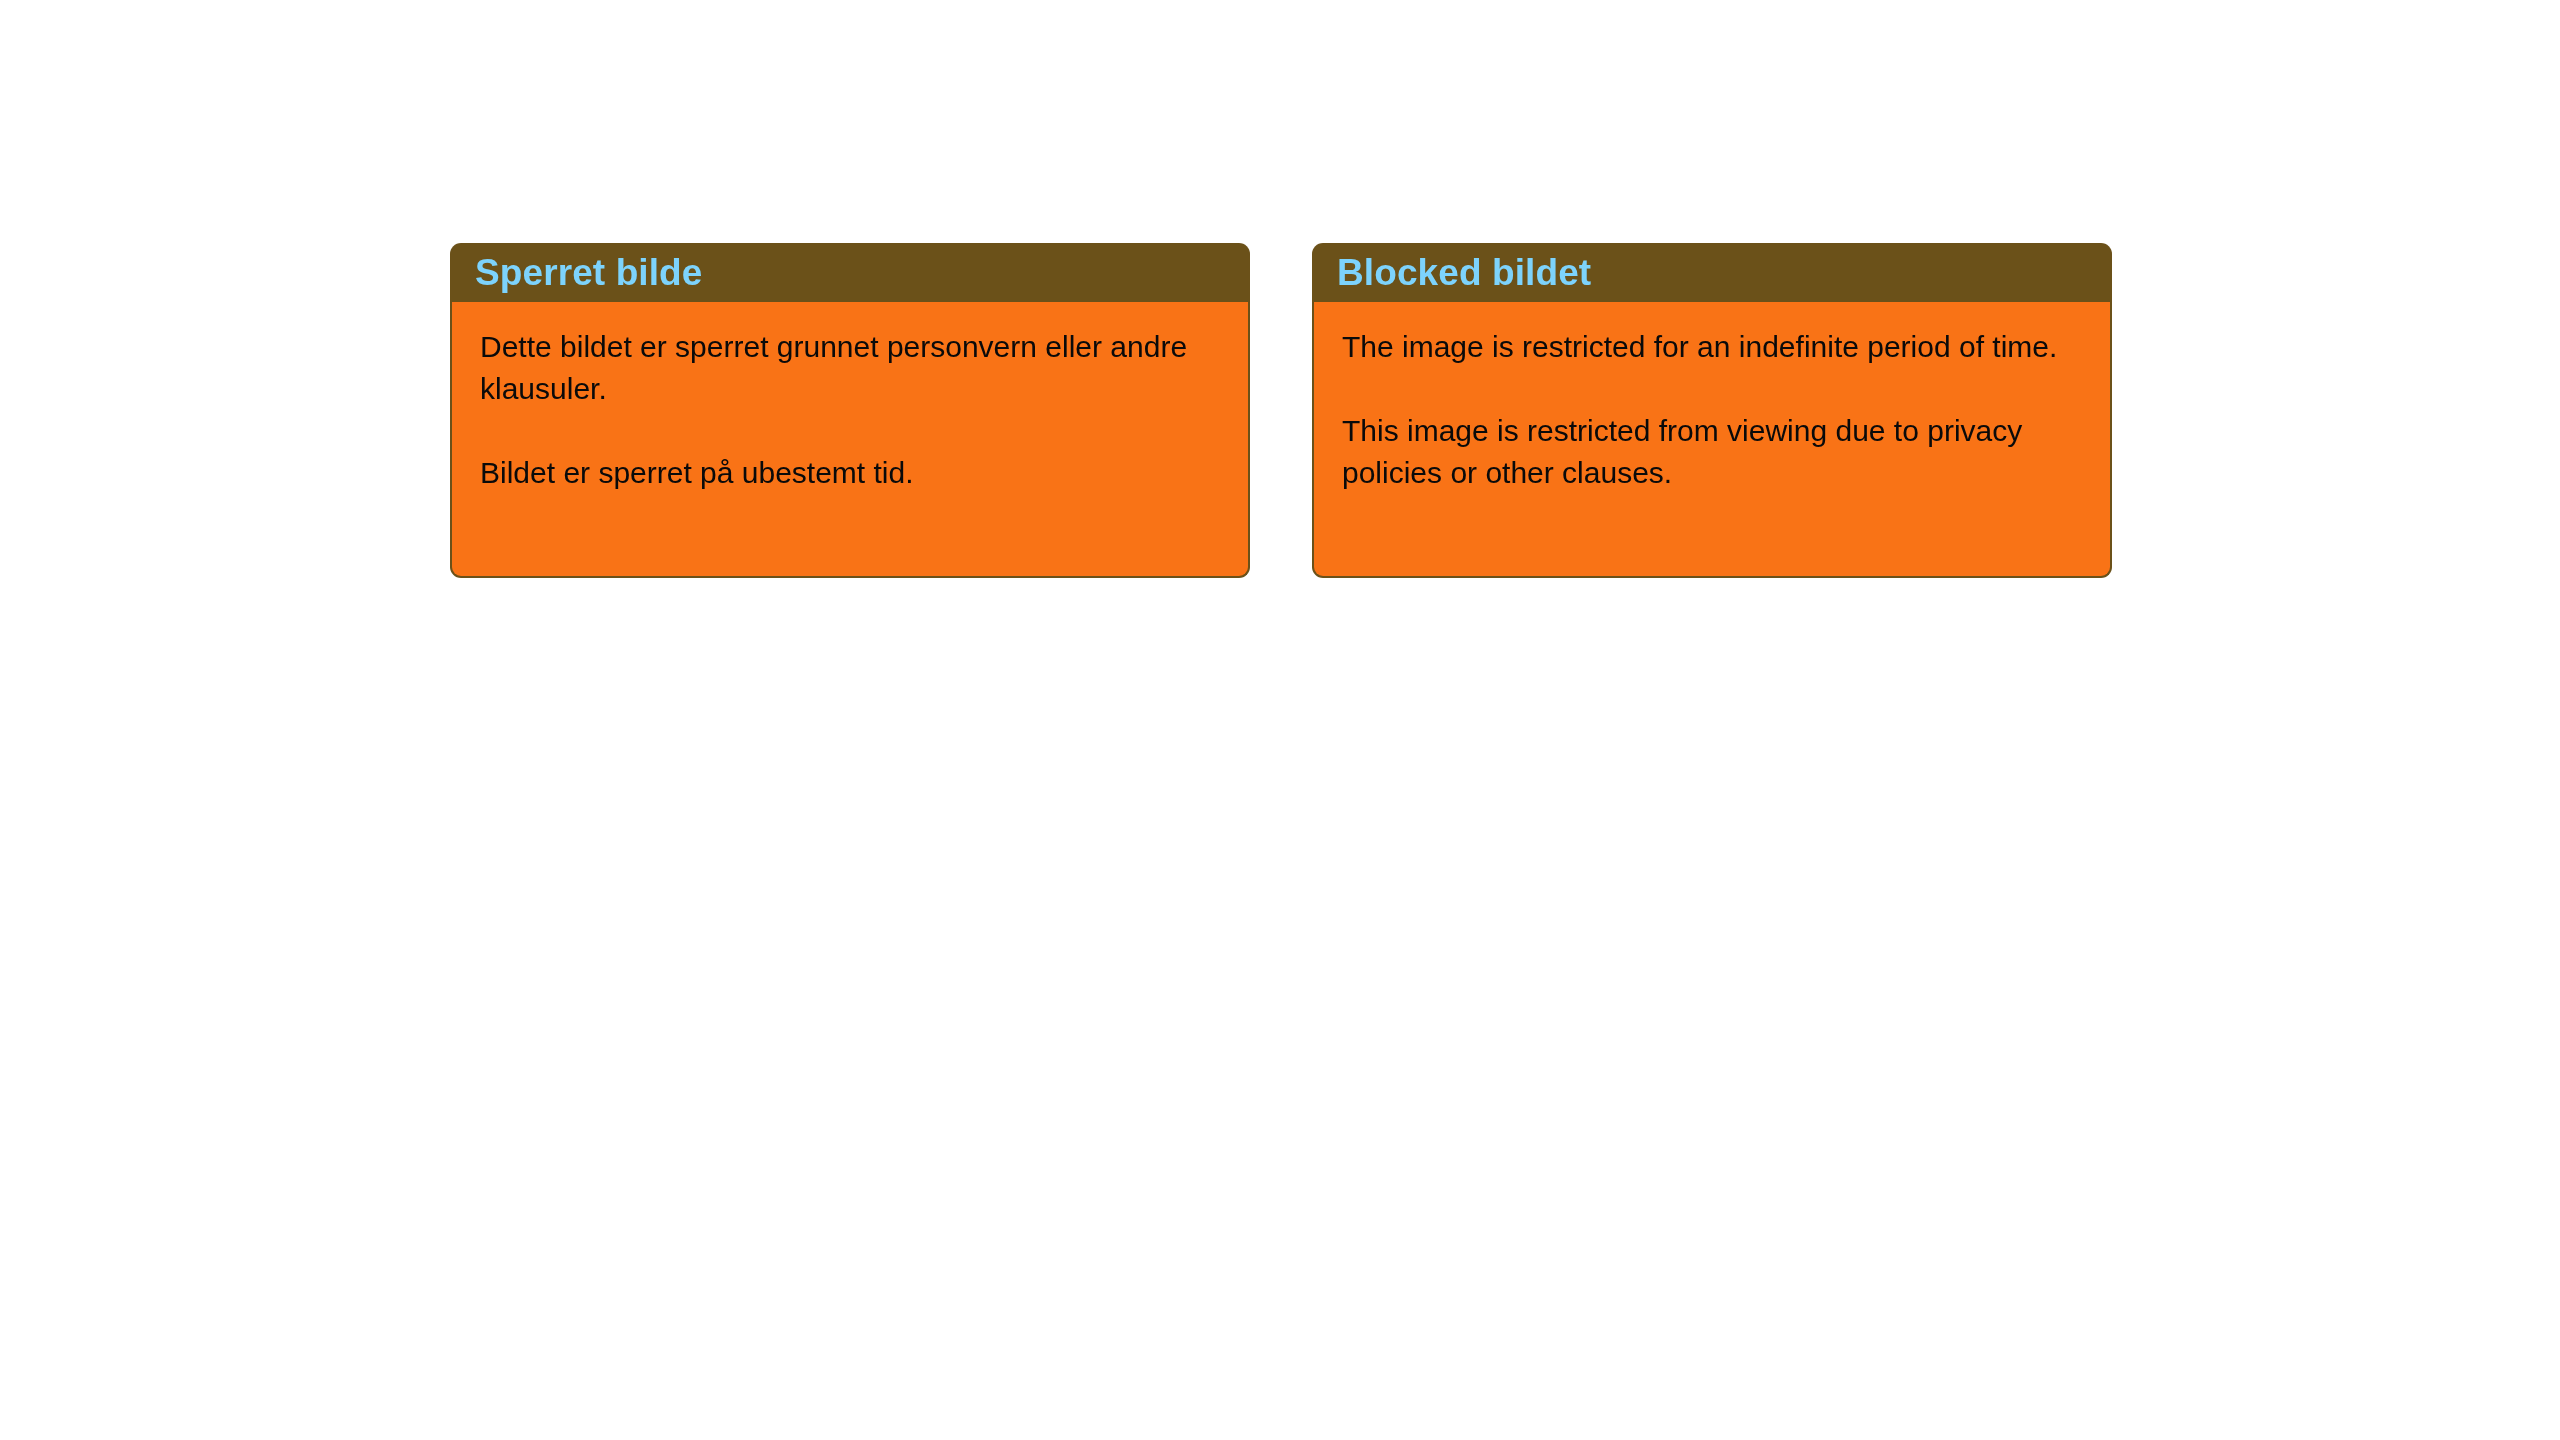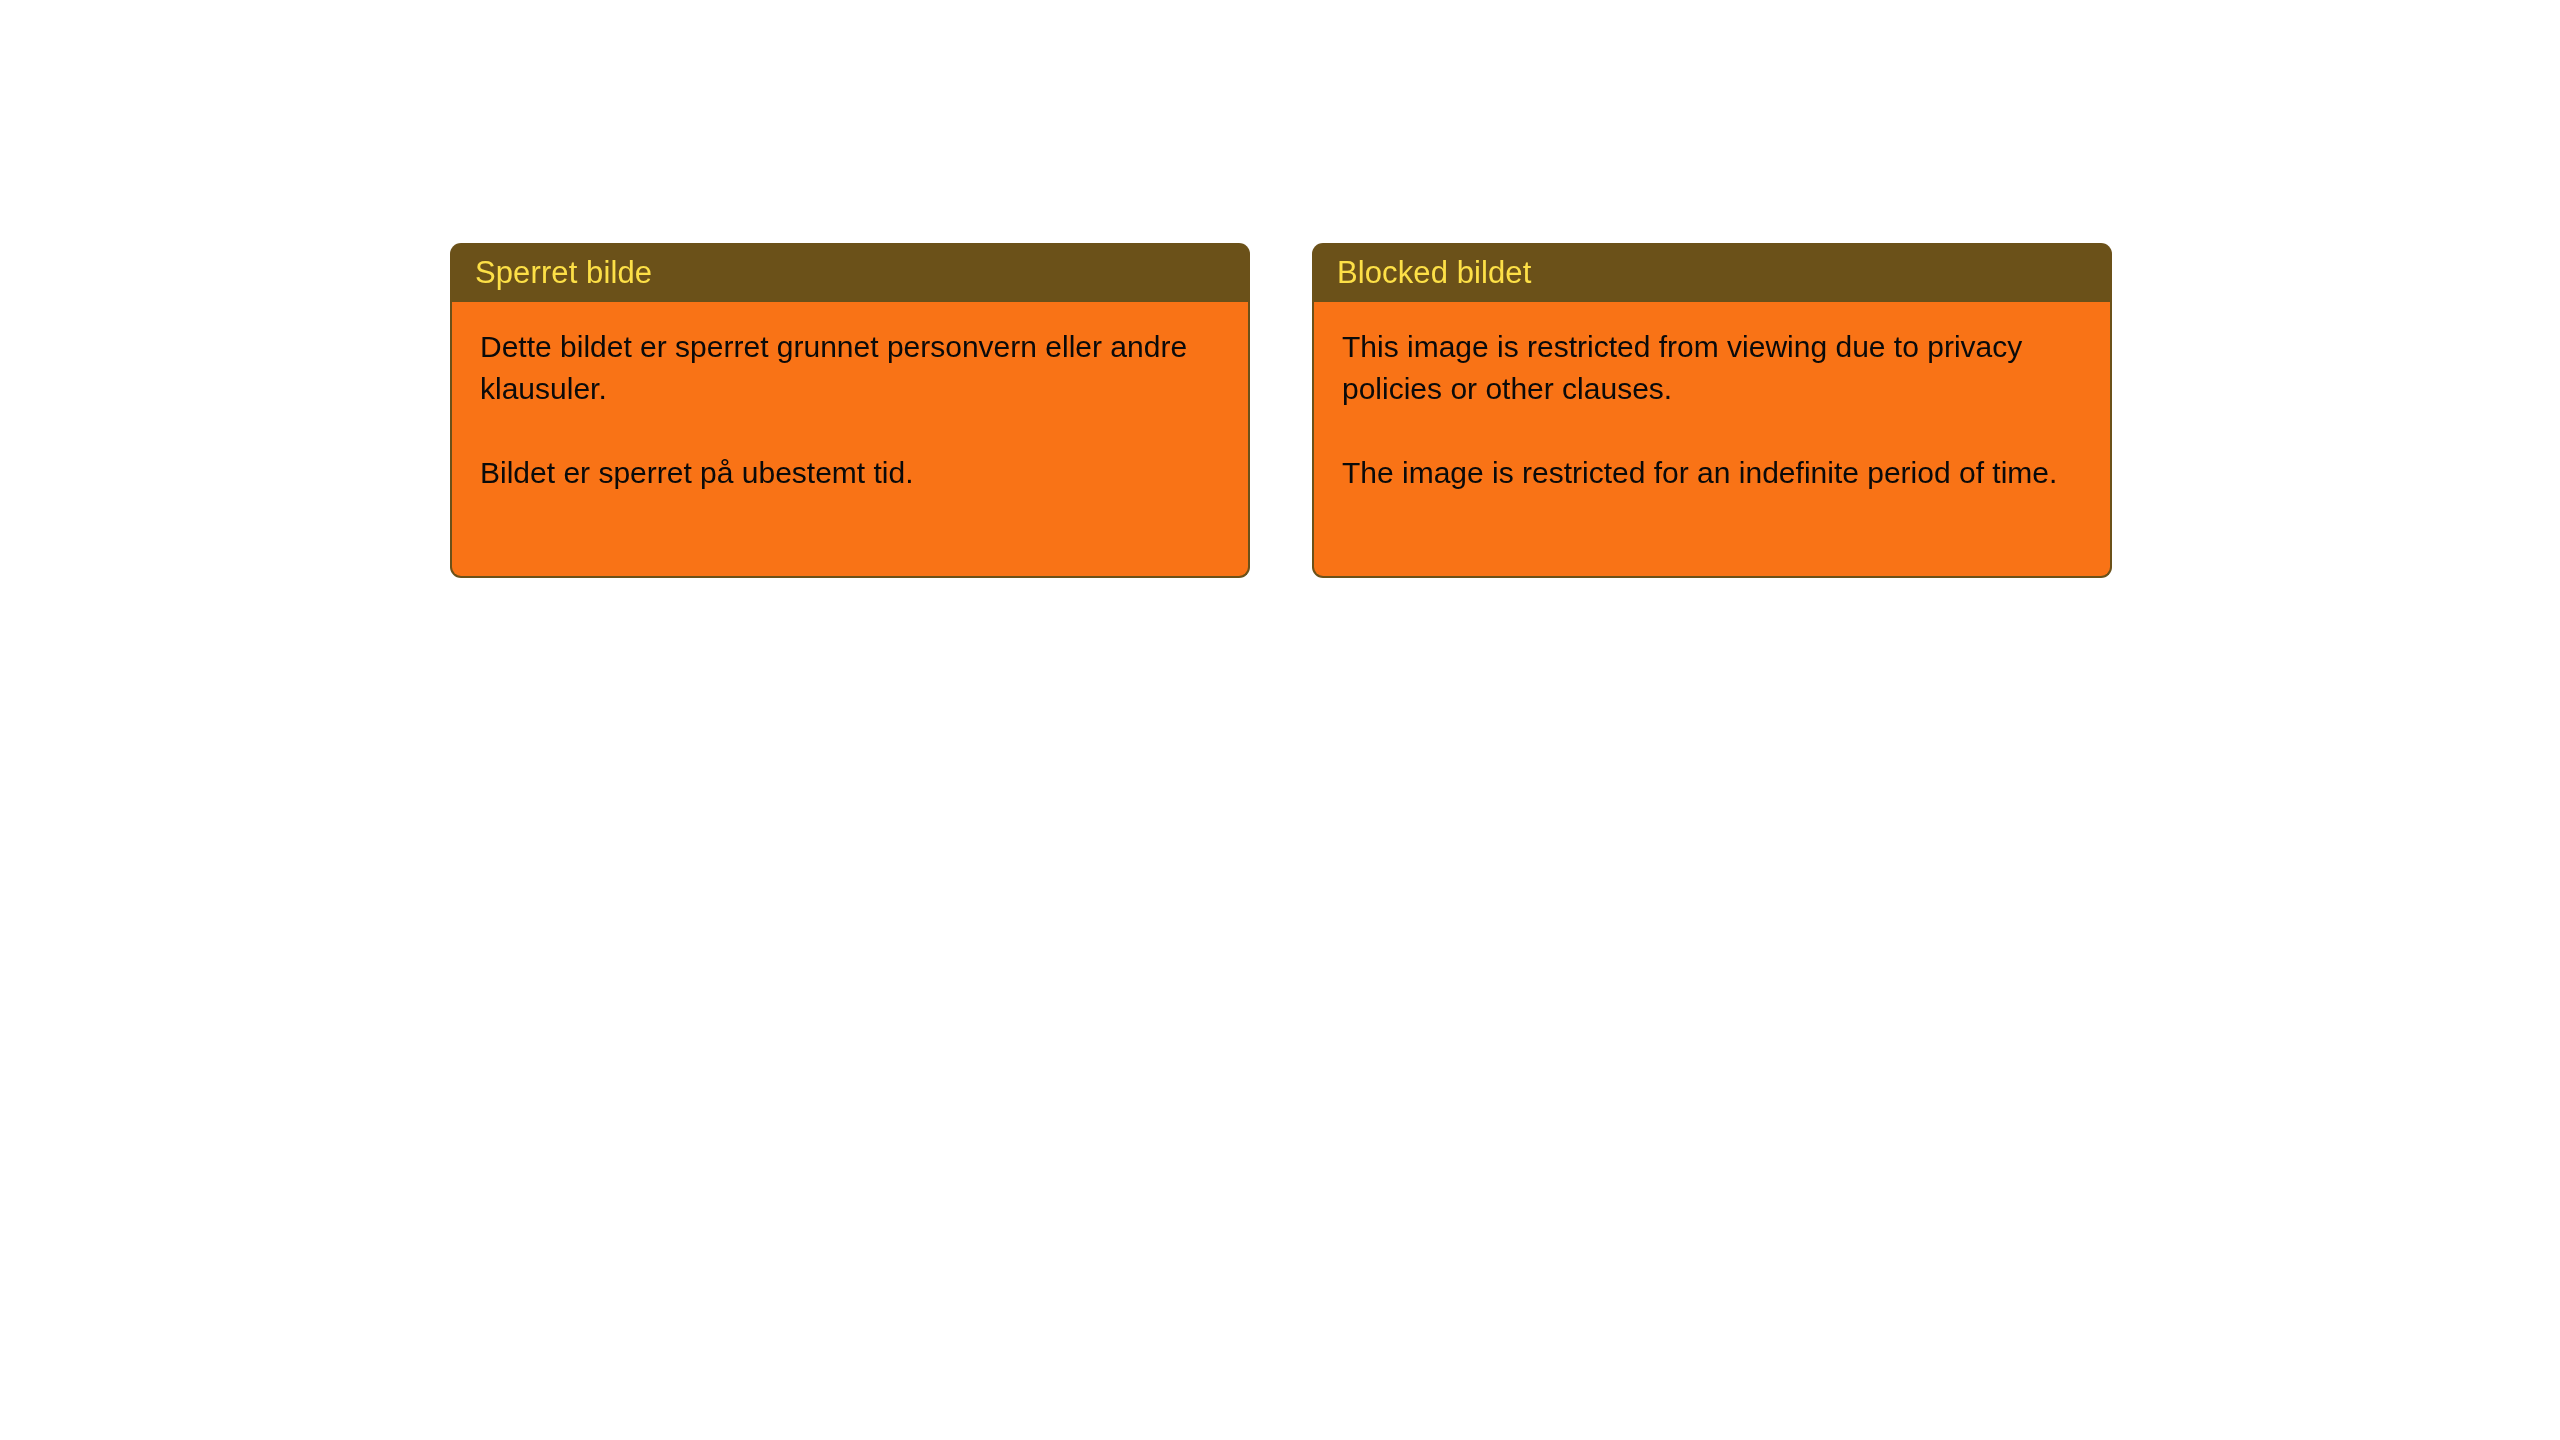--- a/index.html
+++ b/index.html
@@ -37,24 +37,24 @@
     height: 59px;
     box-sizing: border-box;
     background: #6b5119;
     border-radius: 11px 11px 0 0;
     display: flex;
     align-items: center;
     padding: 0 0 0 25px;
   }
 
   .panel-header-title {
-    color: #fde047;
-    font-size: 31px;
+    color: #7dd3fc;
+    font-size: 37px;
     line-height: 31px;
-    font-weight: normal;
+    font-weight: bold;
     letter-spacing: 0.1px;
     white-space: nowrap;
   }
 
   .panel-body {
     box-sizing: border-box;
     height: 276px;
     background: #f97316;
     border-left: 2px solid #6b5119;
     border-right: 2px solid #6b5119;
@@ -88,18 +88,18 @@
       <p class="panel-paragraph">Dette bildet er sperret grunnet personvern eller andre klausuler.</p>
       <p class="panel-paragraph">Bildet er sperret på ubestemt tid.</p>
     </div>
   </section>
 
   <section class="notice-panel">
     <div class="panel-header">
       <span class="panel-header-title">Blocked bildet</span>
     </div>
     <div class="panel-body">
+      <p class="panel-paragraph">The image is restricted for an indefinite period of time.</p>
       <p class="panel-paragraph">This image is restricted from viewing due to privacy policies or other clauses.</p>
-      <p class="panel-paragraph">The image is restricted for an indefinite period of time.</p>
     </div>
   </section>
 
 </div>
 
 </body></html>

